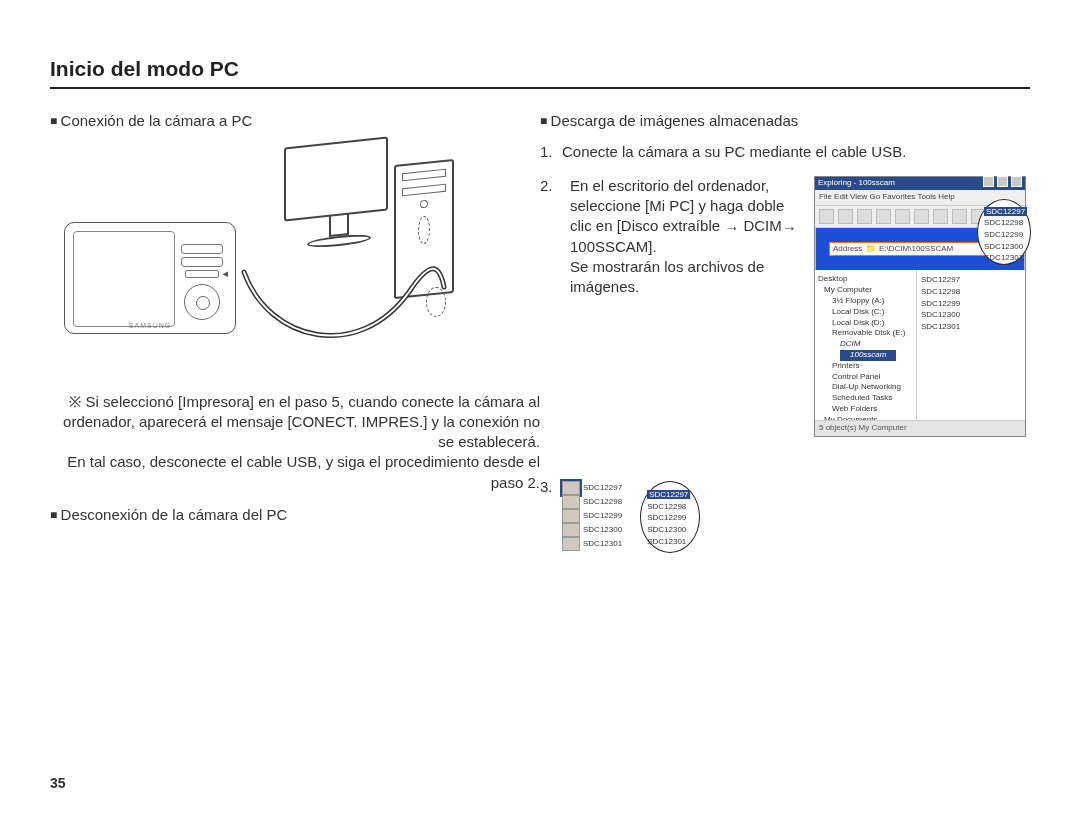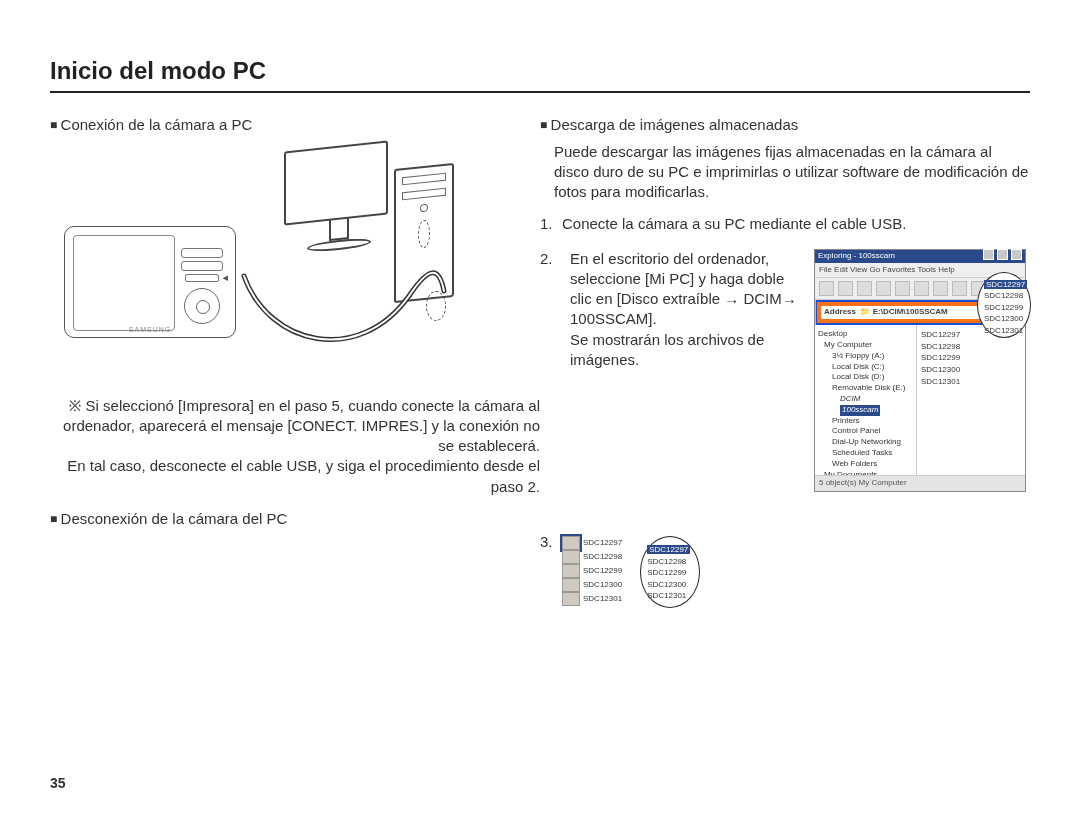--- a/index.html
+++ b/index.html
@@ -14,21 +14,21 @@
     line-height: 1.35;
   }
   .page {
     position: relative;
     width: 1080px;
     height: 815px;
     box-sizing: border-box;
     padding: 55px 50px 30px 50px;
   }
   .title {
-    font-size: 24px;
+    font-size: 21px;
     font-weight: bold;
     color: #222;
     padding-bottom: 2px;
   }
   .title-rule {
     border: 0;
     border-top: 2px solid #222;
     margin: 2px 0 18px 0;
   }
   .columns {
@@ -169,31 +169,31 @@
   .win-titlebar {
     height: 13px; background:#2b4a8b; color:#fff; display:flex; align-items:center;
     justify-content: space-between; padding:0 3px; font-size:8px;
   }
   .win-titlebar .wbtns span {
     display:inline-block; width:9px; height:9px; background:#c8c8c8; border:1px solid #fff; margin-left:1px;
   }
   .win-menubar { background:#efefef; padding:2px 4px; font-size:8px; color:#444; border-bottom:1px solid #ccc;}
   .win-toolbar { background:#efefef; padding:3px 4px; border-bottom:1px solid #ccc; display:flex; gap:4px;}
   .win-toolbar .tb-btn { width:13px; height:13px; background:#ddd; border:1px solid #bbb; }
-  .win-addr { background:#fff; border:4px solid #f97316; margin:2px; padding:1px 3px; font-size:8px; color:#444;font-weight:bold;}
+  .win-addr { background:#fff; border:1px solid #f97316; margin:14px; padding:1px 3px; font-size:8px; color:#444;}
   .win-body { display:flex; height:150px; }
   .win-tree {
     width: 95px; background:#fff; border-right:1px solid #ccc; padding:4px 3px;
     font-size:8px; line-height:1.35; overflow:hidden; color:#333;
   }
   .win-tree .node { white-space:nowrap; }
   .win-tree .lvl1 { padding-left: 6px; }
   .win-tree .lvl2 { padding-left: 14px; }
   .win-tree .lvl3 { padding-left: 22px; font-style: italic; }
-  .win-tree .sel { background:#2b4a8b; color:#fff; display:inline-block; padding:0 2px;}
+  .win-tree .sel { background:#2b4a8b; color:#fff; display:inline-block; padding:0 10px;}
   .win-files {
     flex:1; background:#fff; padding:4px; font-size:8px; position:relative;
   }
   .win-files .fname { line-height:1.45; }
   .win-status { background:#e4e4e4; border-top:1px solid #ccc; font-size:8px; padding:2px 4px; color:#555;}
   .file-lens {
     position:absolute; right:-6px; top:22px; width:54px; height:66px;
     border:1.5px solid #222; border-radius:50%; background:#fff;
     padding:6px 6px; box-sizing:border-box; font-size:8px;
   }
@@ -277,21 +277,20 @@
         <span>Si seleccionó [Impresora] en el paso 5, cuando conecte la cámara al ordenador, aparecerá el mensaje [CONECT. IMPRES.] y la conexión no se establecerá.</span>
         <span class="note-indent">En tal caso, desconecte el cable USB, y siga el procedimiento desde el paso 2.</span>
       </div>
 
       <div class="bullet-heading">Desconexión de la cámara del PC</div>
     </div>
 
     <div class="col">
 
       <div class="bullet-heading">Descarga de imágenes almacenadas</div>
-      <div class="body" style="margin-left:14px">Puede descargar las imágenes fijas almacenadas en la cámara al disco duro de su PC e imprimirlas o utilizar software de modificación de fotos para modificarlas.</div>
 
       <div class="step">
         <div class="step-num">1.</div>
         <div class="step-text">Conecte la cámara a su PC mediante el cable USB.</div>
       </div>
 
       <div class="step step2-row">
         <div class="step-num">2.</div>
         <div class="step-text" style="max-width:230px; white-space:pre-line">En el escritorio del ordenador, seleccione [Mi PC] y haga doble clic en [Disco extraíble → DCIM→ 100SSCAM].
 Se mostrarán los archivos de imágenes.</div>

